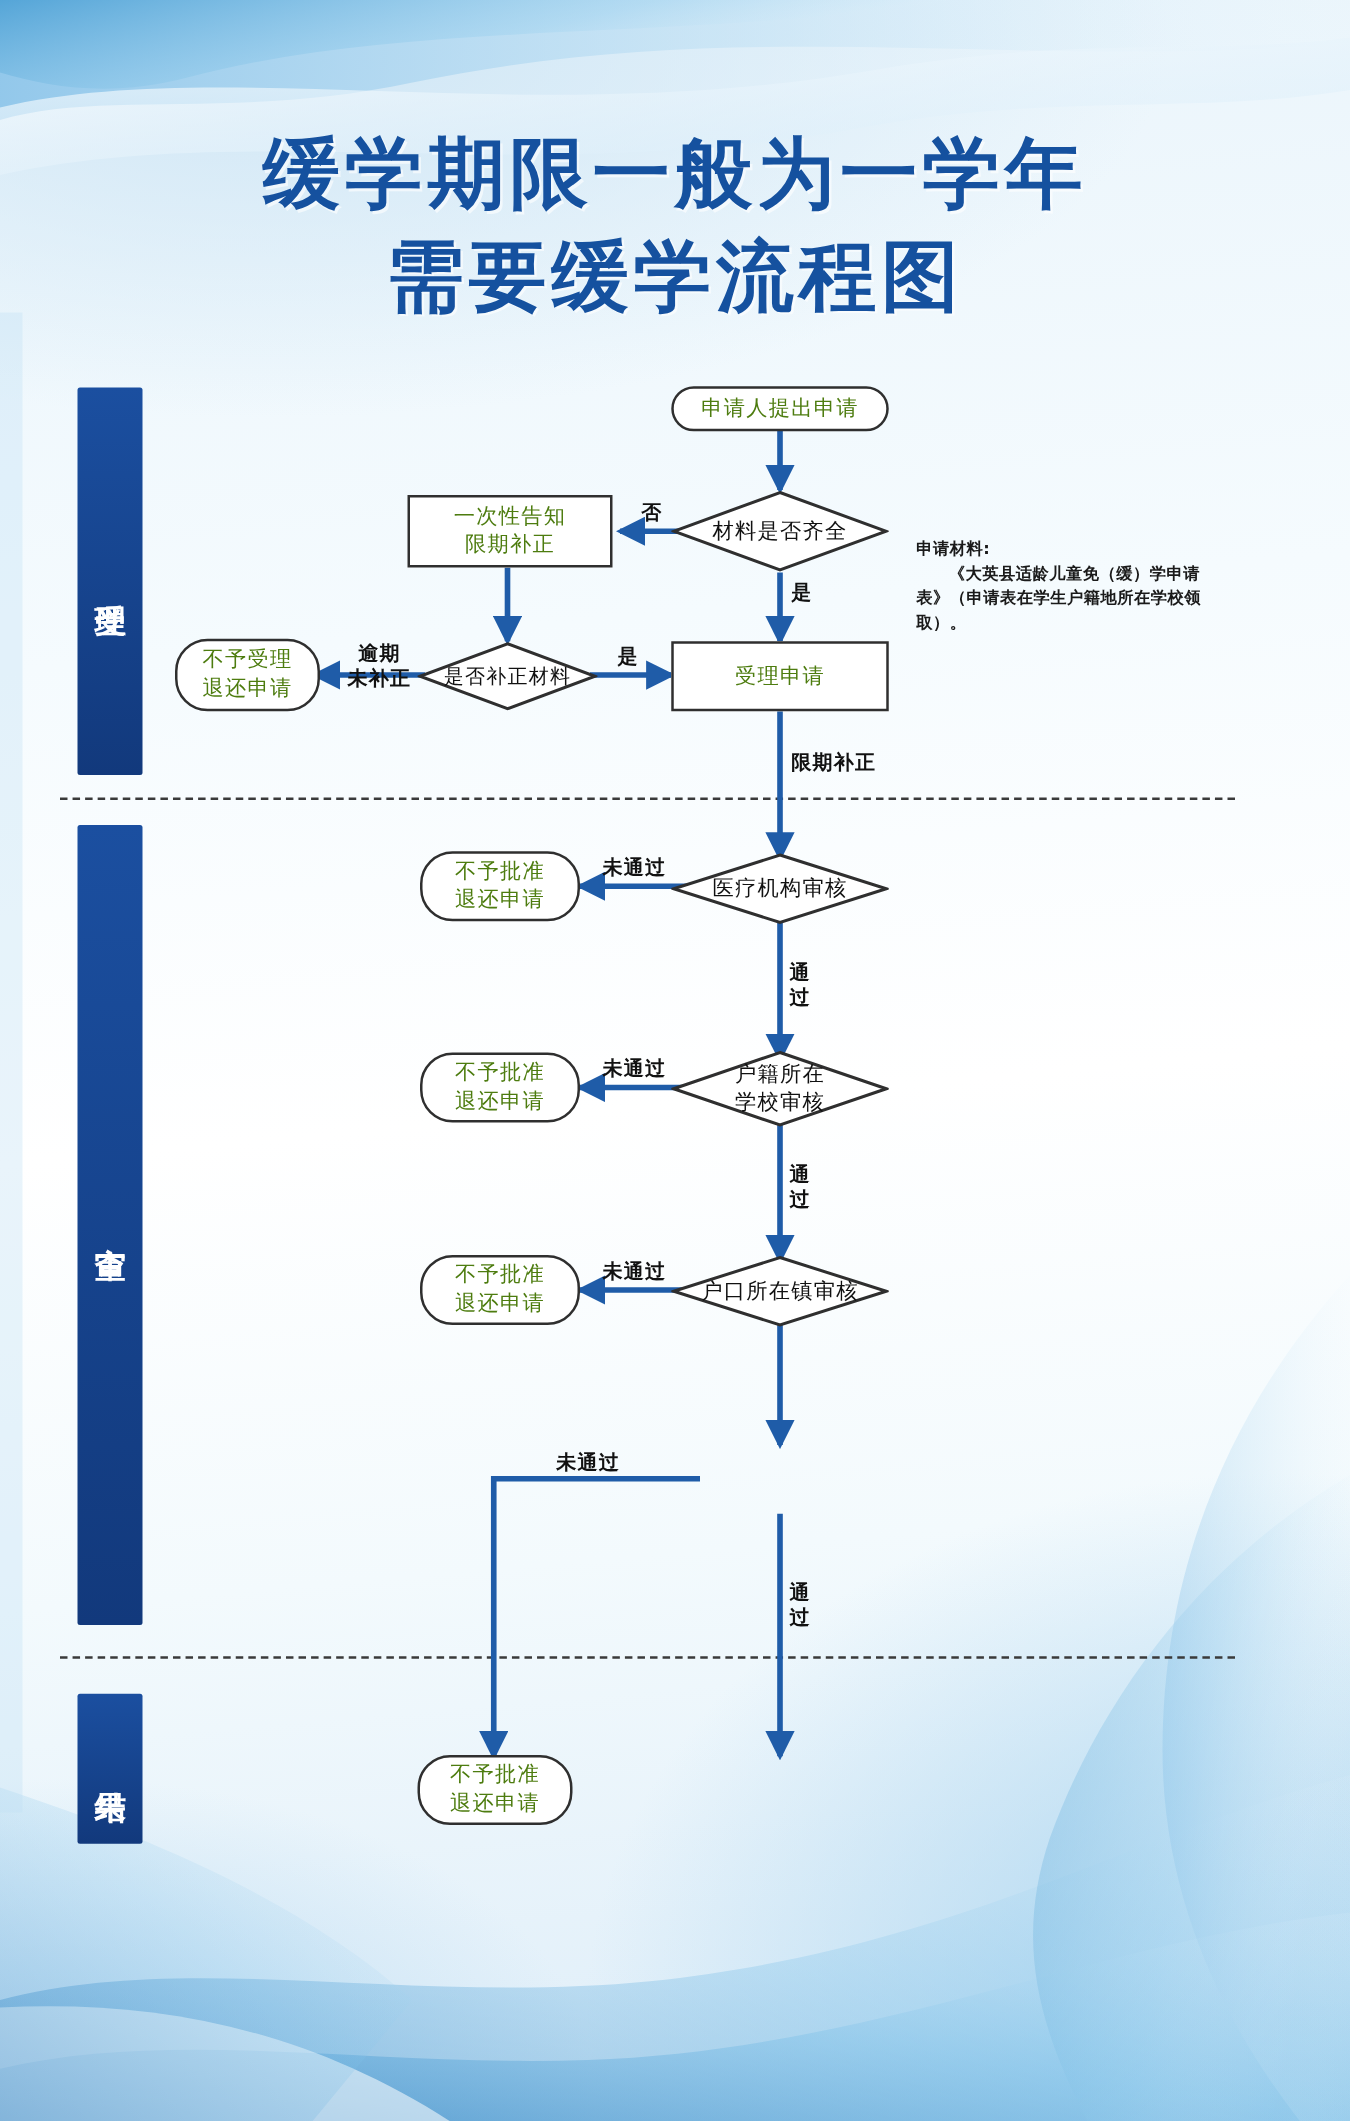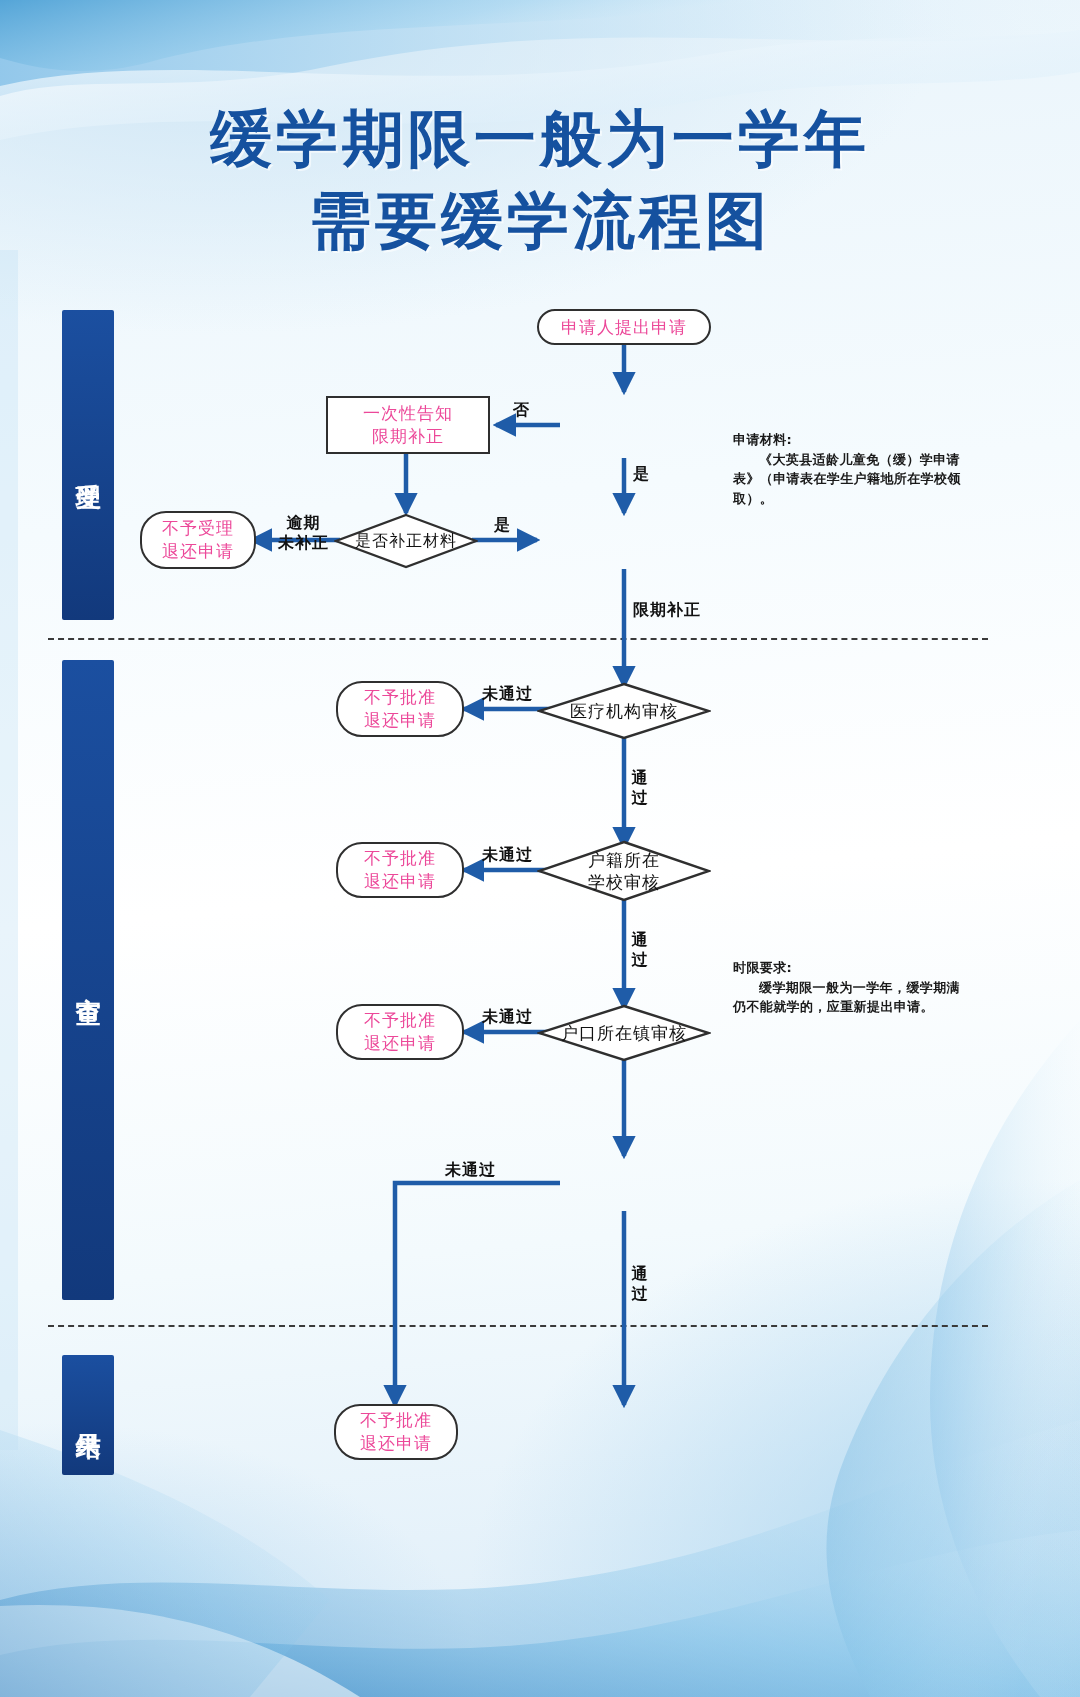--- a/index.html
+++ b/index.html
@@ -62,21 +62,21 @@
 
   
   .node{
     position:absolute;
     box-sizing:border-box;
     display:flex;align-items:center;justify-content:center;
     text-align:center;
     font-family:"DejaVu Sans","Liberation Sans",sans-serif;
     font-size:17px;
     line-height:1.35;
-    color:#ec4899;
+    color:#4d7c0f;
     background:#ffffff;
     border:2px solid #2f2f2f;
     letter-spacing:1px;
     white-space:pre-line;
     z-index:3;
   }
   .terminator{border-radius:26px;}
   .process{border-radius:0;}
   .diamond-wrap{
     position:absolute;
@@ -218,38 +218,47 @@
       <path d="M560,1183 L395,1183 L395,1405"></path>
 
       <path d="M624,1211 L624,1405"></path>
     </g>
   </svg>
 
   <div class="node terminator" style="left:537px;top:309px;width:174px;height:36px;">
     <span>申请人提出申请</span>
   </div>
 
+  <div class="diamond-wrap" style="left:537px;top:392px;width:174px;height:66px;">
+    <svg viewBox="0 0 174 66" width="174" height="66">
+      <polygon points="87,2 172,33 87,64 2,33" fill="#ffffff" stroke="#2f2f2f" stroke-width="2.4"></polygon>
+    </svg>
+    <div class="diamond-label">材料是否齐全</div>
+  </div>
 
   <div class="node process" style="left:326px;top:396px;width:164px;height:58px;">
     <span>一次性告知
 限期补正</span>
   </div>
 
   <div class="diamond-wrap" style="left:334px;top:513px;width:144px;height:56px;">
     <svg viewBox="0 0 144 56" width="144" height="56">
       <polygon points="72,2 142,28 72,54 2,28" fill="#ffffff" stroke="#2f2f2f" stroke-width="2.4"></polygon>
     </svg>
     <div class="diamond-label" style="font-size:16px;">是否补正材料</div>
   </div>
 
   <div class="node terminator" style="left:140px;top:511px;width:116px;height:58px;">
     <span>不予受理
 退还申请</span>
   </div>
 
+  <div class="node process" style="left:537px;top:513px;width:174px;height:56px;">
+    <span>受理申请</span>
+  </div>
 
   <div class="diamond-wrap" style="left:537px;top:682px;width:174px;height:58px;">
     <svg viewBox="0 0 174 58" width="174" height="58">
       <polygon points="87,2 172,29 87,56 2,29" fill="#ffffff" stroke="#2f2f2f" stroke-width="2.4"></polygon>
     </svg>
     <div class="diamond-label">医疗机构审核</div>
   </div>
 
   <div class="node terminator" style="left:336px;top:681px;width:128px;height:56px;">
     <span>不予批准
@@ -303,18 +312,14 @@
   <div class="elabel" style="left:482px;top:1007px;">未通过</div>
   <div class="elabel" style="left:445px;top:1160px;">未通过</div>
   <div class="elabel vert" style="left:630px;top:1264px;">通
 过</div>
 
   <div class="note" style="left:733px;top:430px;">
     <span class="nt-title">申请材料:</span>
     <span class="nt-body">《大英县适龄儿童免（缓）学申请表》（申请表在学生户籍地所在学校领取）。</span>
   </div>
 
-  <div class="note" style="left:733px;top:958px;">
-    <span class="nt-title">时限要求:</span>
-    <span class="nt-body">缓学期限一般为一学年，缓学期满仍不能就学的，应重新提出申请。</span>
-  </div>
 
 </div>
 
 </body></html>

